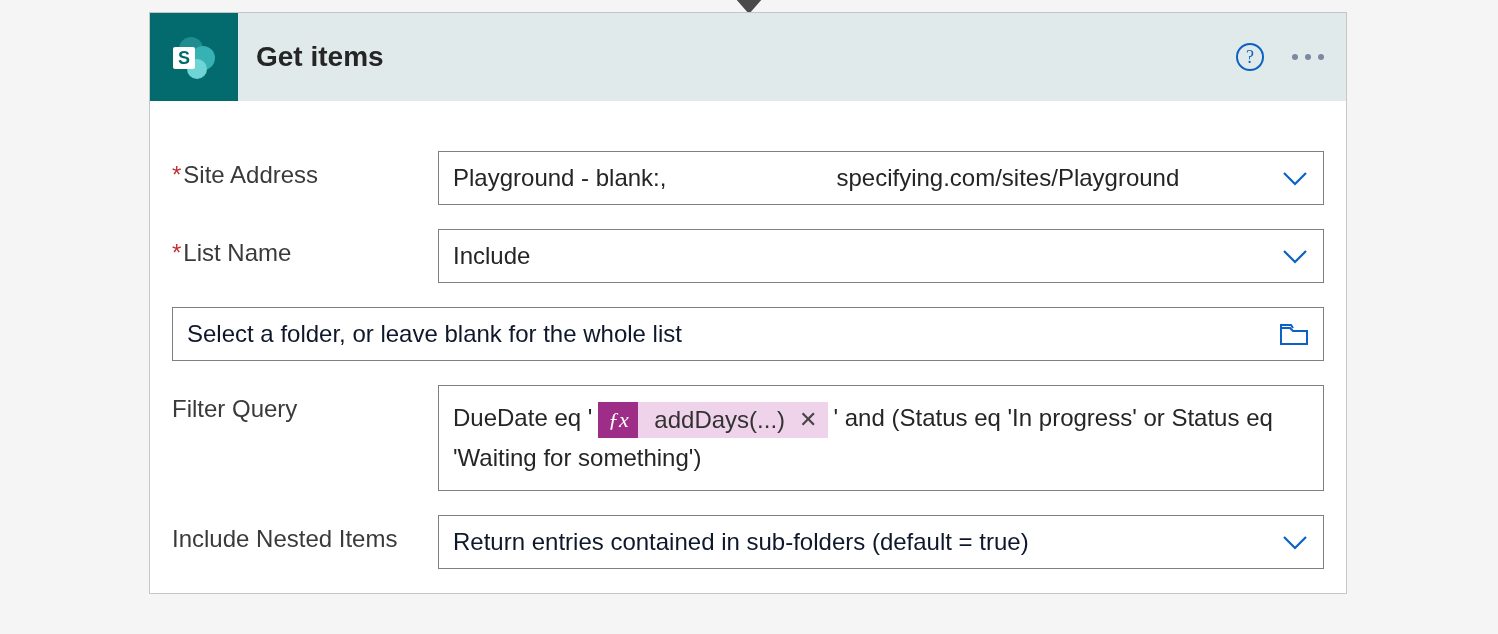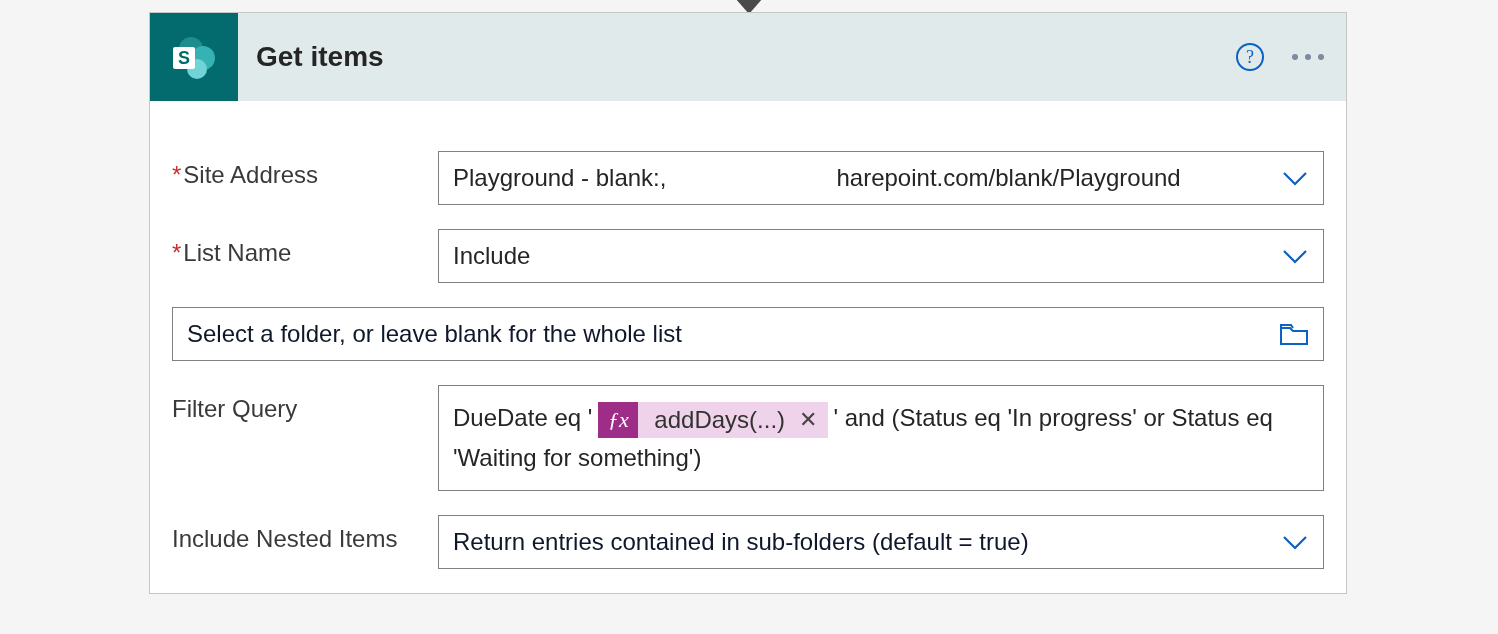--- a/index.html
+++ b/index.html
@@ -196,21 +196,21 @@
     </div>
   </div>
 
   <div class="body">
 
     <div class="row">
       <div class="label">
         <span class="req">*</span><span>Site Address</span>
       </div>
       <div class="field">
-        <span class="site-text"><span>Playground - blank:,</span><span style="display:inline-block;width:170px;"></span><span>harepoint.com/blank/Playground</span></span>
+        <span class="site-text"><span>Playground - blank:,</span><span style="display:inline-block;width:170px;"></span><span>specifying.com/sites/Playground</span></span>
         <div class="right">
           <svg class="chevron" viewBox="0 0 28 20">
               <polyline points="3,5 14,16 25,5" fill="none" stroke="#0b61c4" stroke-width="2.2"></polyline>
             </svg>
         </div>
       </div>
     </div>
 
     <div class="row">
       <div class="label">

